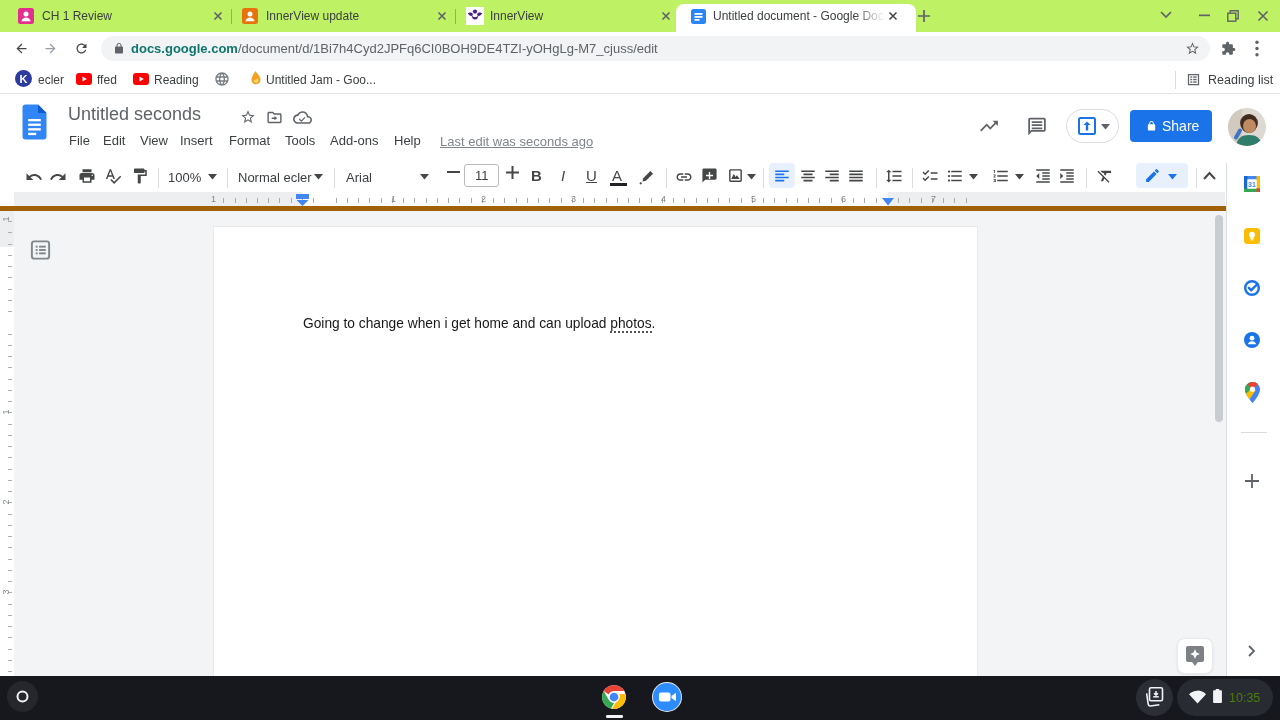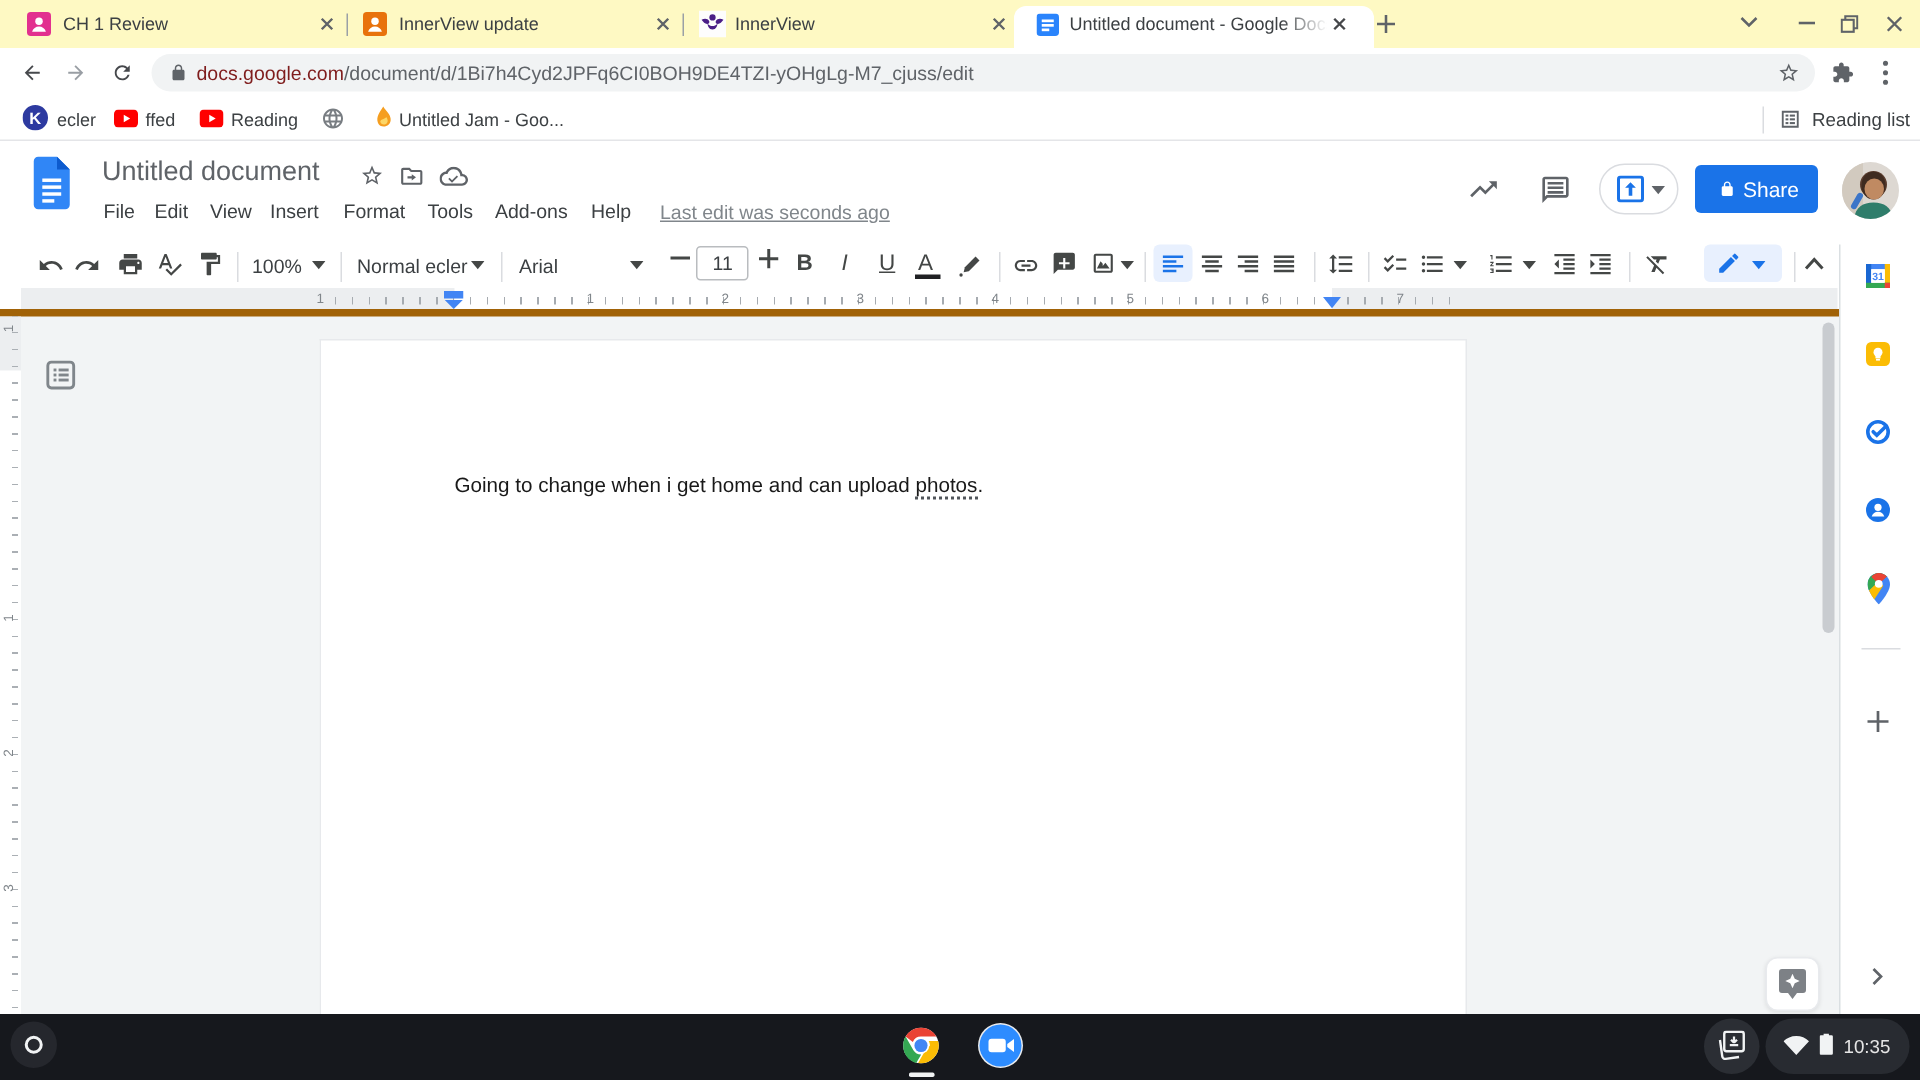--- a/index.html
+++ b/index.html
@@ -1,29 +1,29 @@
 <!DOCTYPE html>
 <html><head><meta charset="utf-8">
 <style>
 *{margin:0;padding:0;box-sizing:border-box}
 html,body{width:1280px;height:720px;overflow:hidden}
 body{font-family:"Liberation Sans",sans-serif;position:relative;background:#fff}
 .a{position:absolute}
 svg{display:block}
 
-#tabbar{left:0;top:0;width:1280px;height:32px;background:#fef9c3}
+#tabbar{left:0;top:0;width:1280px;height:32px;background:#bef264}
 .tabtitle{font-size:12px;color:#3c4043;white-space:nowrap;top:9px}
 .tabsep{width:1px;height:15px;background:#9aa0a6;top:9px}
 #activetab{left:676px;top:4px;width:240px;height:28px;background:#fff;border-radius:8px 8px 0 0}
 .tclose{top:9px;color:#5f6368}
 
 #addr{left:0;top:32px;width:1280px;height:34px;background:#fff}
 #omnibox{left:101px;top:4px;width:1109px;height:25px;border-radius:13px;background:#f1f3f4}
 #url{left:30px;top:5px;font-size:13px;color:#5f6368;white-space:nowrap}
-#url b{color:#7f1d1d;font-weight:normal}
+#url b{color:#0f766e;font-weight:bold}
 
 #bkm{left:0;top:66px;width:1280px;height:28px;background:#fff;border-bottom:1px solid #e4e5e8}
 .bktext{font-size:12px;color:#3c4043;top:7px;white-space:nowrap}
 
 #dhead{left:0;top:94px;width:1280px;height:69px;background:#fff}
 #dtitle{left:68px;top:10px;font-size:18px;color:#5f6368}
 .menuitem{top:39px;font-size:13px;color:#3c4043}
 #lastedit{left:440px;top:40px;font-size:13px;color:#80868b;text-decoration:underline}
 #sharebtn{left:1130px;top:16px;width:82px;height:32px;background:#1a73e8;border-radius:4px;color:#fff;font-size:14px}
 #presentpill{left:1066px;top:15px;width:53px;height:34px;border:1px solid #dadce0;border-radius:17px;background:#fff}
@@ -41,21 +41,21 @@
 #vrulerwhite{left:0;top:36px;width:14px;height:434px;background:#fff}
 .vnum{font-size:9px;color:#80868b;transform:rotate(-90deg)}
 #page{left:213px;top:15px;width:765px;height:454px;background:#fff;border:1px solid #e7e9ec;border-bottom:none}
 #doctext{left:89px;top:89px;font-size:13.75px;color:#191919;white-space:nowrap}
 #doctext span{border-bottom:2px dotted #50555a}
 
 #sidebar{left:1226px;top:163px;width:54px;height:513px;background:#fff;border-left:1px solid #dadfe2}
 
 #shelf{left:0;top:676px;width:1280px;height:44px;background:#16181d}
 .shelfcirc{background:#2b2e34;border-radius:50%}
-#clock{font-size:12.5px;color:#e5e5e5}
+#clock{font-size:12.5px;color:#4d7c0f}
 </style></head>
 <body>
 
 <div class="a" id="tabbar">
   <div class="a" id="activetab"></div>
 
   <svg class="a" style="left:18px;top:8px" width="16" height="16">
       <rect width="16" height="16" rx="2.5" fill="#e2308f"></rect>
       <circle cx="8" cy="6.1" r="2.5" fill="#fff"></circle>
       <path d="M3.4 13.2c.6-2.3 2.5-3.6 4.6-3.6s4 1.3 4.6 3.6z" fill="#fff"></path>
@@ -194,21 +194,21 @@
 
 <div class="a" id="dhead">
   <svg class="a" style="left:22px;top:10px" width="26" height="36" viewBox="0 0 26 36">
       <path d="M3.5 0.5 H16 L24.5 9 V32.5 a3 3 0 0 1 -3 3 H3.5 a3 3 0 0 1 -3 -3 V3.5 a3 3 0 0 1 3 -3 z" fill="#3086f6"></path>
       <path d="M16 0.5 L24.5 9 H16 z" fill="#0d5bce"></path>
       <rect x="6.2" y="15" width="12.6" height="2.3" fill="#fff"></rect>
       <rect x="6.2" y="19.6" width="12.6" height="2.3" fill="#fff"></rect>
       <rect x="6.2" y="24.2" width="12.6" height="2.3" fill="#fff"></rect>
       <rect x="6.2" y="28.8" width="8" height="2.3" fill="#fff"></rect>
     </svg>
-  <div class="a" id="dtitle">Untitled document</div>
+  <div class="a" id="dtitle">Untitled seconds</div>
   <svg class="a" style="left:240px;top:15px" width="16" height="16" viewBox="0 0 24 24">
       <path d="M22 9.24l-7.19-.62L12 2 9.19 8.63 2 9.24l5.46 4.73L5.82 21 12 17.27 18.18 21l-1.63-7.03L22 9.24zM12 15.4l-3.76 2.27 1-4.28-3.32-2.88 4.38-.38L12 6.1l1.71 4.04 4.38.38-3.32 2.88 1 4.28L12 15.4z" fill="#5f6368"></path>
     </svg>
   <svg class="a" style="left:266px;top:15px" width="17" height="17" viewBox="0 0 24 24">
       <path d="M20 6h-8l-2-2H4c-1.1 0-2 .9-2 2v12c0 1.1.9 2 2 2h16c1.1 0 2-.9 2-2V8c0-1.1-.9-2-2-2zm0 12H4V6h5.17l2 2H20v10zm-8-2l4-3-4-3v2H8v2h4v2z" fill="#5f6368"></path>
     </svg>
   <svg class="a" style="left:293px;top:17px" width="19" height="13" viewBox="0 0 24 16">
       <path d="M19.35 6.04C18.67 2.59 15.64 0 12 0 9.11 0 6.6 1.64 5.35 4.04 2.34 4.36 0 6.91 0 10c0 3.31 2.69 6 6 6h13c2.76 0 5-2.24 5-5 0-2.64-2.05-4.78-4.65-4.96zM19 14H6c-2.21 0-4-1.79-4-4s1.79-4 4-4h.71C7.37 3.69 9.48 2 12 2c3.04 0 5.5 2.46 5.5 5.5v.5H19c1.66 0 3 1.34 3 3s-1.34 3-3 3zm-8.46-2.59l-2.09-2.09-1.06 1.06 3.15 3.15 5.09-5.09-1.06-1.06-4.03 4.03z" fill="#5f6368"></path>
     </svg>
   <div class="a menuitem" style="left:69px">File</div>

